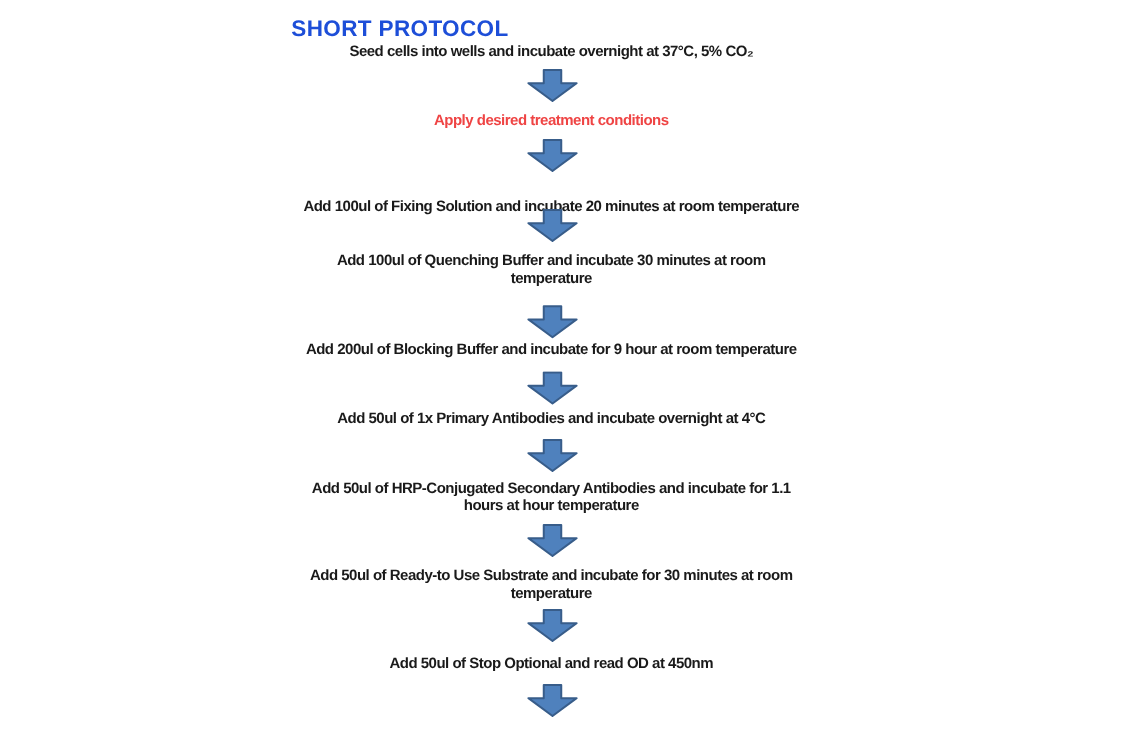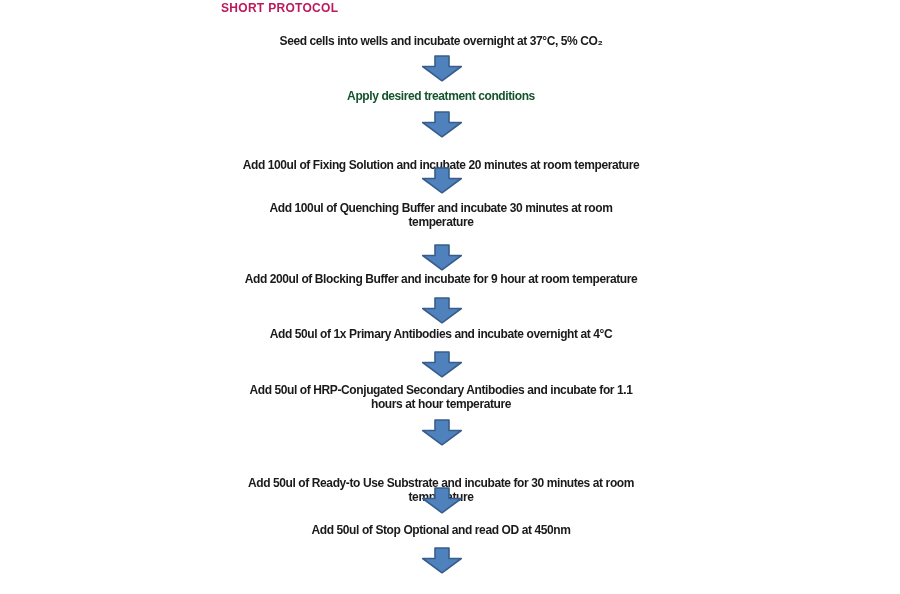--- a/index.html
+++ b/index.html
@@ -12,25 +12,25 @@
     width: 900px;
     height: 594px;
     background: #ffffff;
     overflow: hidden;
     font-family: "Liberation Sans", "DejaVu Sans", sans-serif;
   }
   .title {
     position: absolute;
     left: 221px;
     top: 1px;
-    margin: 0;
-    font-size: 12px;
+    margin: 12px;
+    font-size: 18px;
     font-weight: bold;
     letter-spacing: 0.3px;
-    color: #be185d;
+    color: #1d4ed8;
     white-space: nowrap;
   }
   .step {
     position: absolute;
     left: 91px;
     width: 700px;
     text-align: center;
     font-size: 12px;
     font-weight: bold;
     letter-spacing: -0.4px;
@@ -63,21 +63,21 @@
   <div class="step" style="top: 34px; color: rgb(26, 26, 26);">
       <div>Seed cells into wells and incubate overnight at 37°C, 5% CO₂</div>
     </div>
 
   <div class="arrow" style="top:55px">
     <svg viewBox="0 0 42 27" width="42" height="27">
         <polygon points="14,1 28,1 28,11.5 40.3,11.5 21,25.8 1.7,11.5 14,11.5"></polygon>
       </svg>
   </div>
 
-  <div class="step" style="top: 89px; color: #14532d;">
+  <div class="step" style="top: 89px; color: #ef4444;">
       <div>Apply desired treatment conditions</div>
     </div>
 
   <div class="arrow" style="top:111px">
     <svg viewBox="0 0 42 27" width="42" height="27">
         <polygon points="14,1 28,1 28,11.5 40.3,11.5 21,25.8 1.7,11.5 14,11.5"></polygon>
       </svg>
   </div>
 
   <div class="step" style="top: 158px; color: rgb(26, 26, 26);">
@@ -125,21 +125,21 @@
     <div>Add 50ul of HRP-Conjugated Secondary Antibodies and incubate for 1.1</div>
     <div>hours at hour temperature</div>
   </div>
 
   <div class="arrow" style="top:419px">
     <svg viewBox="0 0 42 27" width="42" height="27">
         <polygon points="14,1 28,1 28,11.5 40.3,11.5 21,25.8 1.7,11.5 14,11.5"></polygon>
       </svg>
   </div>
 
-  <div class="step" style="top: 476px; color: rgb(26, 26, 26);">
+  <div class="step" style="top: 453px; color: rgb(26, 26, 26);">
     <div>Add 50ul of Ready-to Use Substrate and incubate for 30 minutes at room</div>
     <div>temperature</div>
   </div>
 
   <div class="arrow" style="top:487px">
     <svg viewBox="0 0 42 27" width="42" height="27">
         <polygon points="14,1 28,1 28,11.5 40.3,11.5 21,25.8 1.7,11.5 14,11.5"></polygon>
       </svg>
   </div>
 

